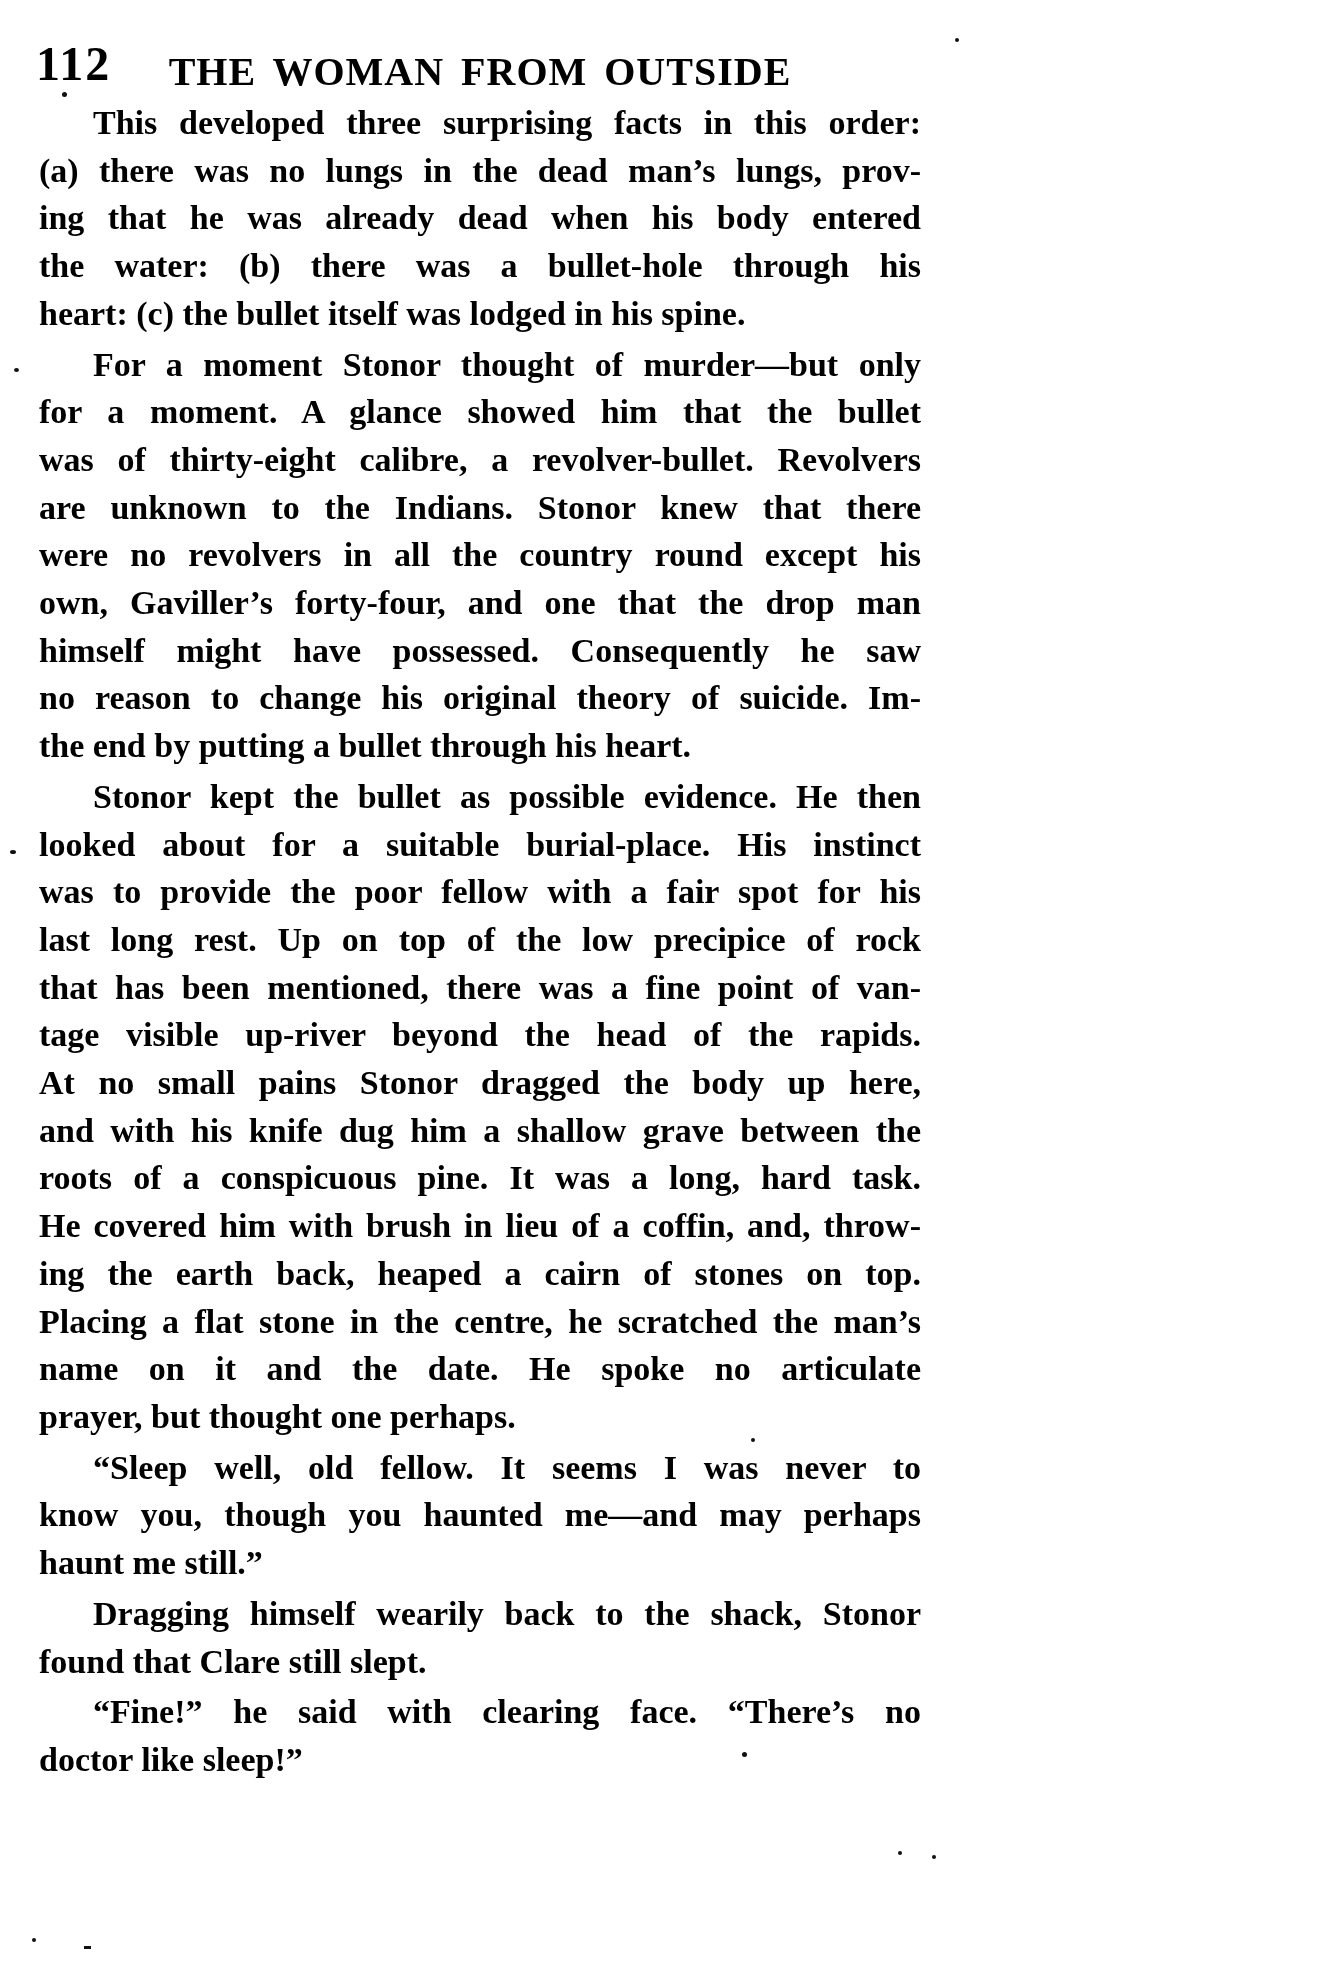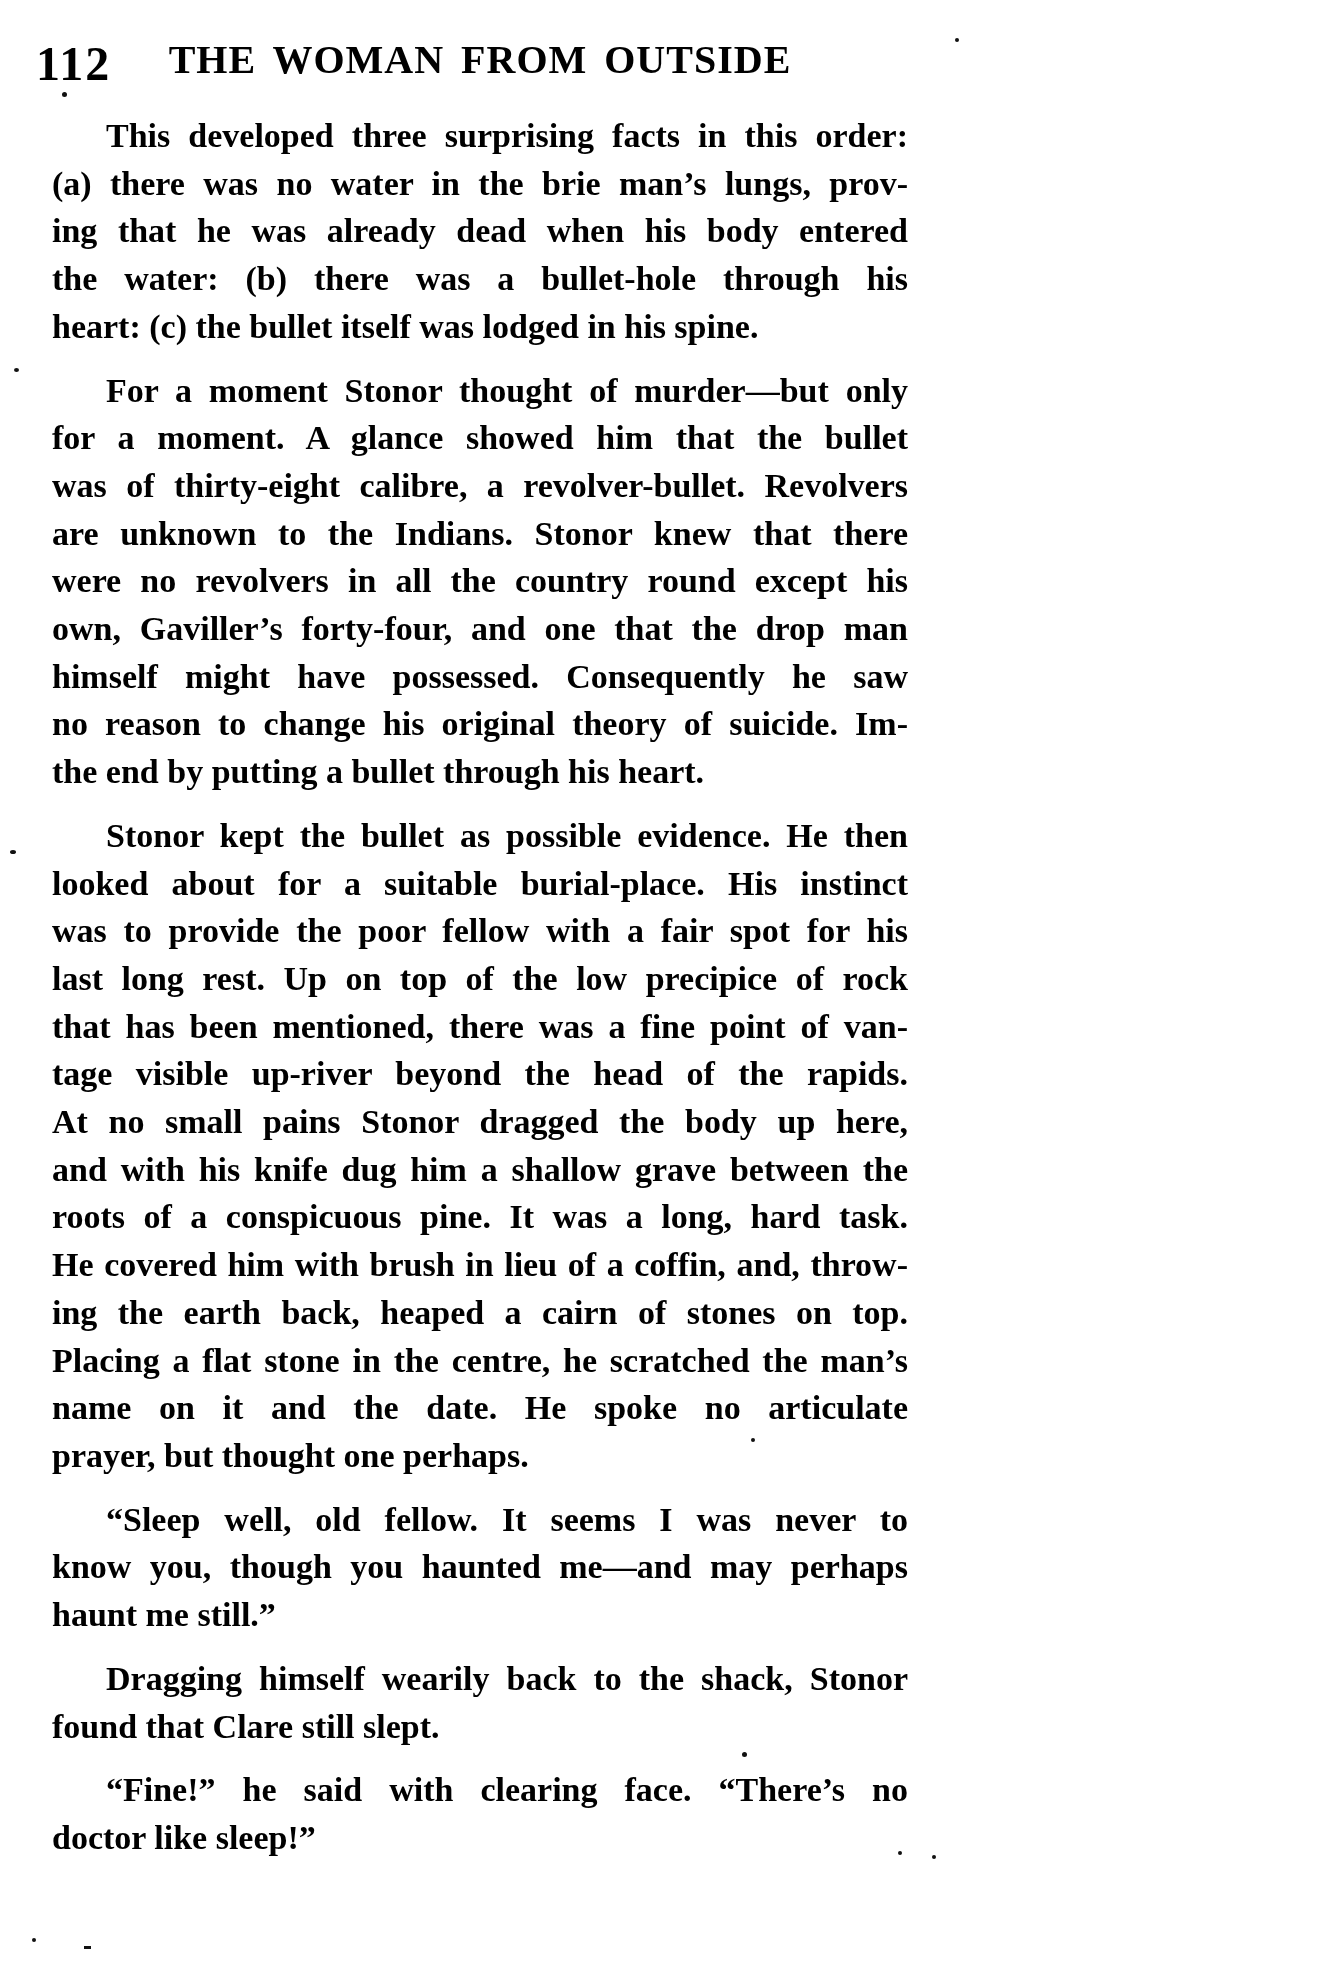--- a/index.html
+++ b/index.html
@@ -30,35 +30,35 @@
     left: 0;
     top: 0;
     font-size: 48px;
     font-weight: bold;
     letter-spacing: 2px;
   }
   .running-title {
     position: absolute;
     left: 0;
     right: 0;
-    top: 0;
+    top: 12px;
     text-align: center;
     font-size: 40px;
     font-weight: bold;
     letter-spacing: 1px;
     word-spacing: 6px;
   }
   .text-block {
     position: absolute;
     left: 0;
     top: 60px;
     width: 888px;
   }
   .paragraph {
-    margin: 16px;
+    margin: 3px;
   }
   .line {
     font-size: 34px;
     font-weight: bold;
     line-height: 47.7px;
     text-align: justify;
     text-align-last: justify;
     white-space: normal;
   }
   .line.first {
@@ -77,21 +77,21 @@
 <body>
 
 <div class="page">
   <div class="page-header">
     <span class="page-number">112</span>
     <span class="running-title">THE WOMAN FROM OUTSIDE</span>
   </div>
   <div class="text-block" id="text-block">
       <div class="paragraph">
         <div class="line first">This developed three surprising facts in this order:</div>
-        <div class="line">(a) there was no water in the brie man’s lungs, prov-</div>
+        <div class="line">(a) there was no lungs in the dead man’s lungs, prov-</div>
         <div class="line">ing that he was already dead when his body entered</div>
         <div class="line">the water: (b) there was a bullet-hole through his</div>
         <div class="line plast">heart: (c) the bullet itself was lodged in his spine.</div>
       </div>
       <div class="paragraph">
         <div class="line first">For a moment Stonor thought of murder—but only</div>
         <div class="line">for a moment. A glance showed him that the bullet</div>
         <div class="line">was of thirty-eight calibre, a revolver-bullet. Revolvers</div>
         <div class="line">are unknown to the Indians. Stonor knew that there</div>
         <div class="line">were no revolvers in all the country round except his</div>

